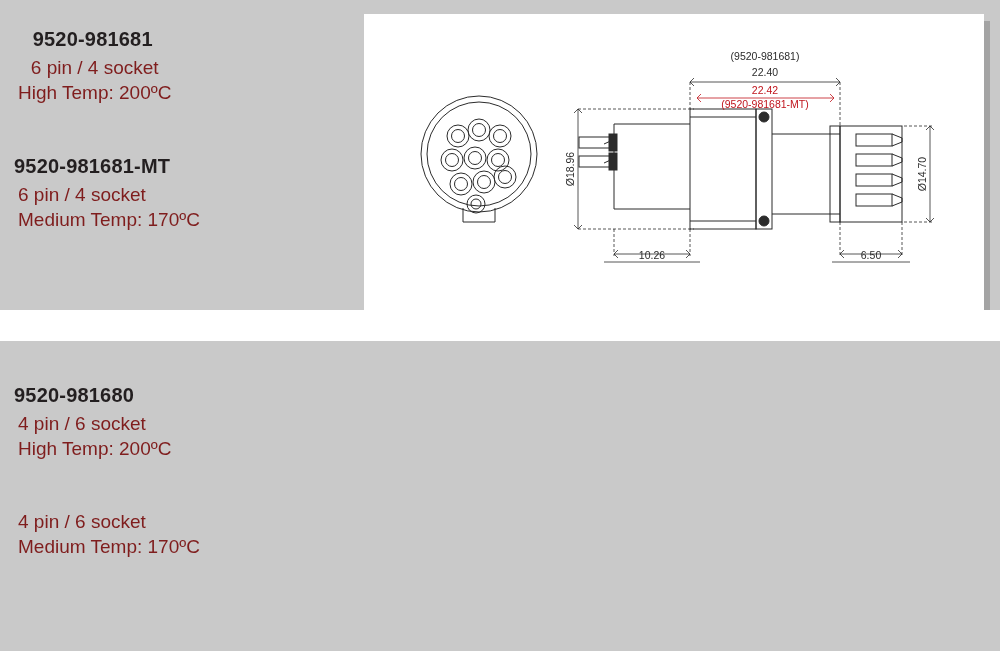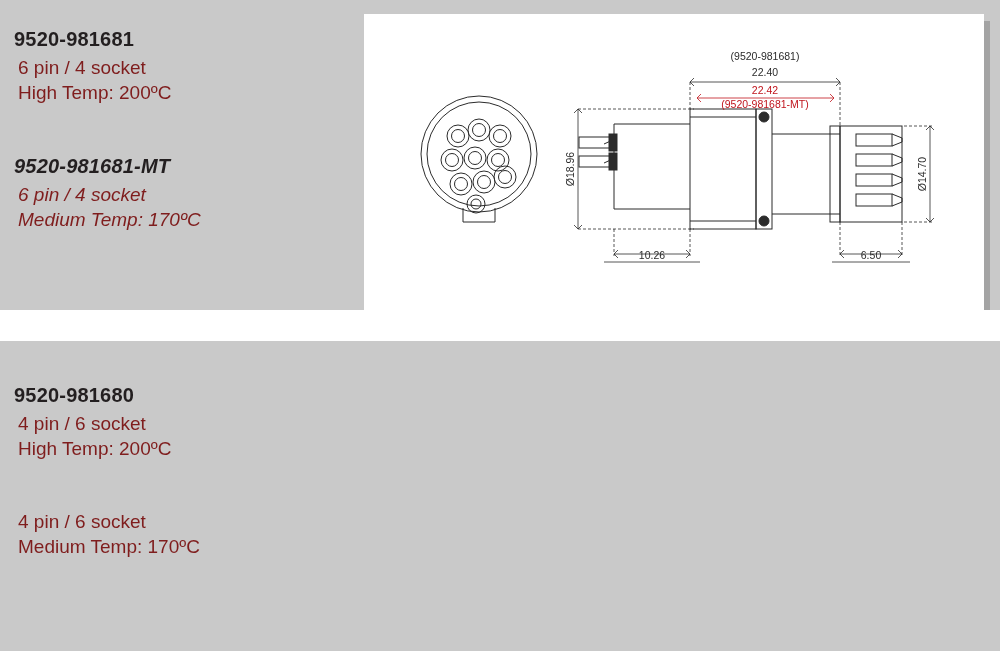--- a/index.html
+++ b/index.html
@@ -61,27 +61,27 @@
     width: 620px;
     height: 340px;
   }
   .dwg-svg { display: block; }
 </style>
 </head>
 <body>
 
 <div class="panel" id="panel-top">
 
-  <div class="spec-block" style="top: 28px;">
+  <div class="spec-block" style="top: 28px; text-align: center;">
     <div class="spec-title">9520-981681</div>
     <div class="spec-line">6 pin / 4 socket</div>
     <div class="spec-line">High Temp: 200ºC</div>
   </div>
 
-  <div class="spec-block" style="top: 155px; font-style: italic;">
+  <div class="spec-block" style="top: 155px;">
     <div class="spec-title">9520-981681-MT</div>
     <div class="spec-line">6 pin / 4 socket</div>
     <div class="spec-line">Medium Temp: 170ºC</div>
   </div>
 
   <div class="drawing-wrap" id="drawing-top">
     <svg class="dwg-svg" width="620" height="268" viewBox="0 0 620 268" xmlns="http://www.w3.org/2000/svg">
       <g stroke="#2b2b2b" fill="none" stroke-width="1">
 
         <g>

